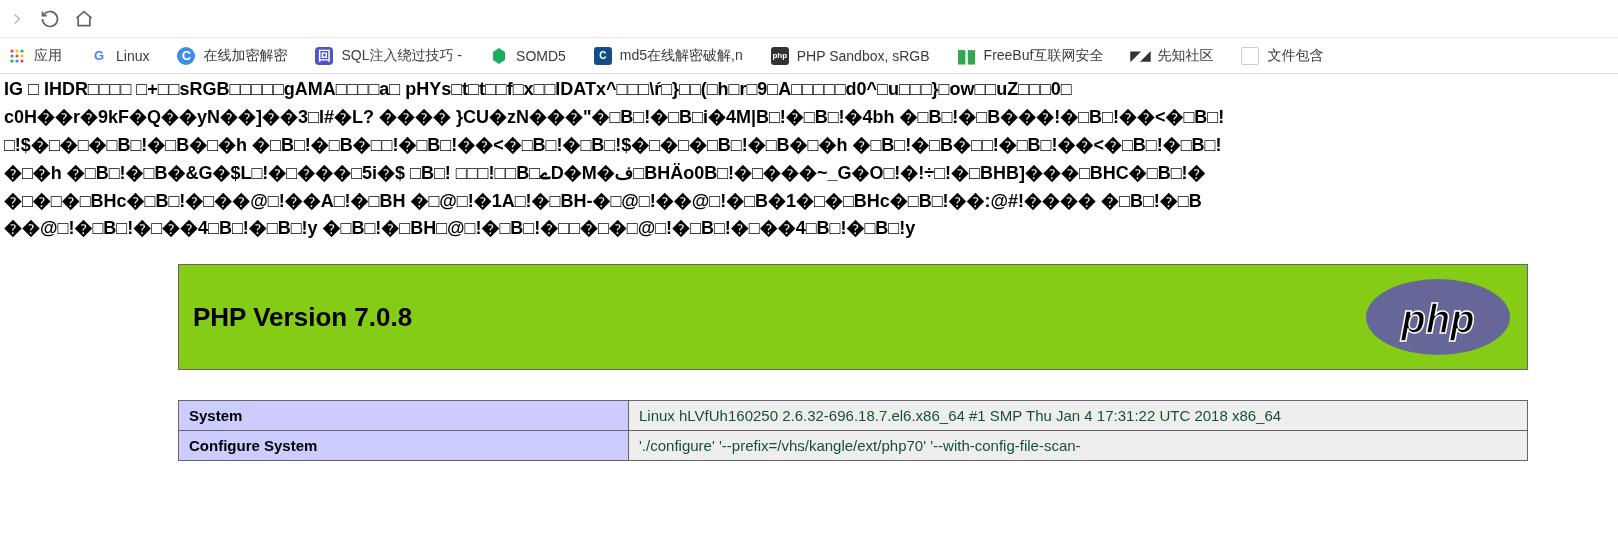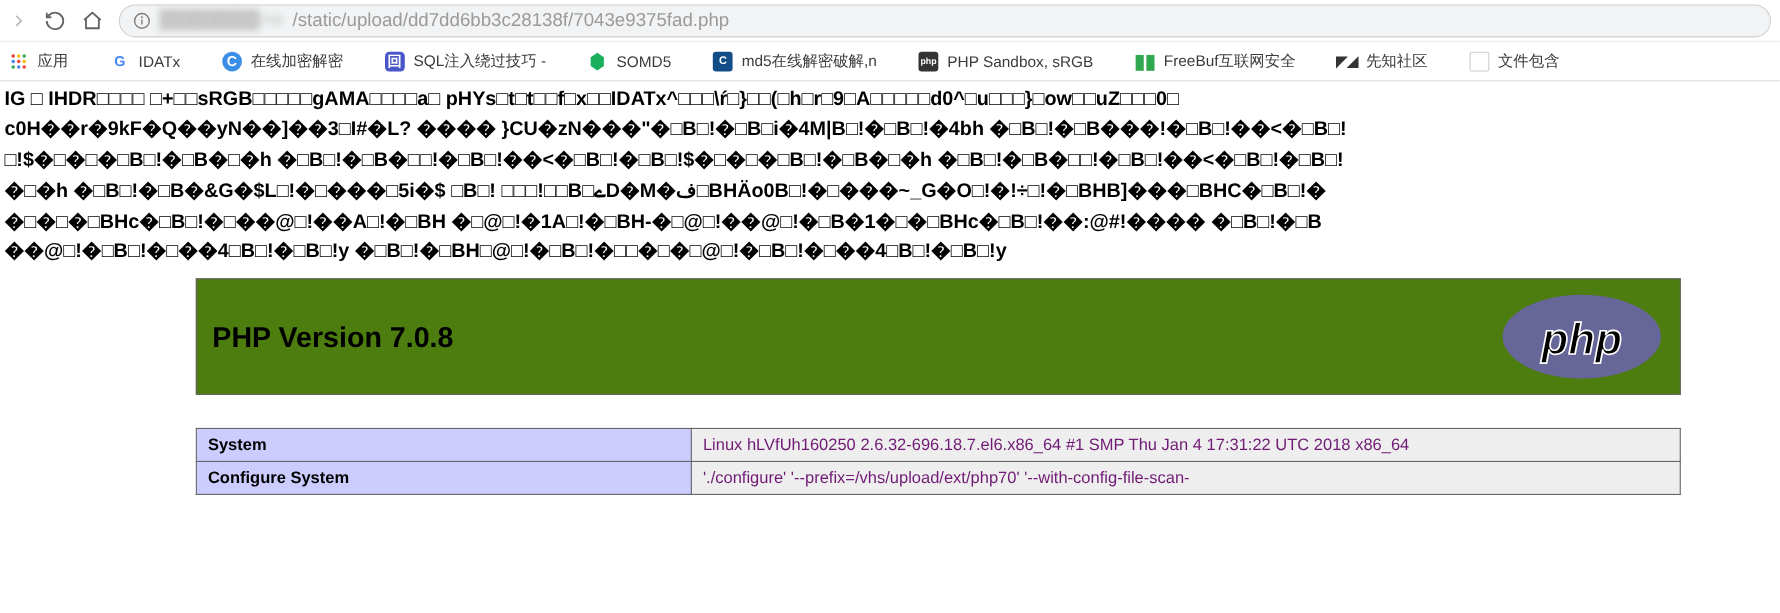--- a/index.html
+++ b/index.html
@@ -36,21 +36,21 @@
   background: #f1f3f4;
 }
 .addr-bar .info-icon svg { display:block; }
 .url-host { color: #c7c7c7; filter: blur(3px); }
 .url-path { color: #9a9a9a; font-size: 17px; }
 .bookmarks {
   display: flex;
   align-items: center;
   height: 36px;
   padding: 0 8px;
-  gap: 38px;
+  gap: 28px;
   border-bottom: 1px solid #dcdcdc;
   font-size: 14px;
   color: #3b3b3b;
 }
 .bk-item {
   display: flex;
   align-items: center;
   gap: 8px;
   white-space: nowrap;
 }
@@ -60,32 +60,32 @@
   display: flex;
   align-items: center;
   justify-content: center;
   font-weight: bold;
   font-size: 13px;
 }
 .rawtext {
   font-family: Helvetica, Arial, sans-serif;
   font-size: 18px;
   line-height: 1.55;
-  padding: 2px 4px 10px 4px;
+  padding: 2px 4px 21px 4px;
   color: #000;
   white-space: pre-wrap;
   word-break: break-all;
   font-weight: 600;
 }
 .phpinfo {
   width: 1350px;
   margin-left: 178px;
 }
 .php-header {
-  background: #4d7c0f;
+  background: #84cc16;
   border: 1px solid #666;
   display: flex;
   align-items: center;
   justify-content: space-between;
   padding: 10px 14px;
   height: 106px;
 }
 .php-header h1 {
   font-size: 26px;
   font-weight: bold;
@@ -107,21 +107,21 @@
   vertical-align: middle;
 }
 .php-table .e {
   background: #ccccff;
   font-weight: bold;
   width: 450px;
   color: #000;
 }
 .php-table .v {
   background: #eeeeee;
-  color: #701a75;
+  color: #14532d;
 }
 </style>
 </head>
 <body>
 
 <div class="toolbar">
   <span class="nav-icon">
     <svg width="18" height="18" viewBox="0 0 24 24" fill="none" stroke="#b8b8b8" stroke-width="2">
         <polyline points="9 18 15 12 9 6"></polyline>
       </svg>
@@ -131,31 +131,20 @@
         <path d="M3 12a9 9 0 1 0 3-6.7L3 8"></path>
         <polyline points="3 3 3 8 8 8"></polyline>
       </svg>
   </span>
   <span class="nav-icon">
     <svg width="20" height="20" viewBox="0 0 24 24" fill="none" stroke="#5f6368" stroke-width="2">
         <path d="M3 11l9-8 9 8"></path>
         <path d="M5 10v10h14V10"></path>
       </svg>
   </span>
-  <div class="addr-bar">
-    <span class="info-icon">
-      <svg width="16" height="16" viewBox="0 0 24 24" fill="none" stroke="#808080" stroke-width="2">
-          <circle cx="12" cy="12" r="10"></circle>
-          <line x1="12" y1="10" x2="12" y2="17"></line>
-          <circle cx="12" cy="7" r="0.5" fill="#808080"></circle>
-        </svg>
-    </span>
-    <span class="url-host">████████me</span>
-      <span class="url-path">/static/upload/dd7dd6bb3c28138f/7043e9375fad.php</span>
-  </div>
 </div>
 
 <div class="bookmarks">
   <div class="bk-item">
     <span class="bk-icon">
       <svg width="16" height="16" viewBox="0 0 16 16">
           <circle cx="3" cy="3" r="1.6" fill="#ea4335"></circle>
           <circle cx="8" cy="3" r="1.6" fill="#fbbc05"></circle>
           <circle cx="13" cy="3" r="1.6" fill="#34a853"></circle>
           <circle cx="3" cy="8" r="1.6" fill="#4285f4"></circle>
@@ -163,21 +152,21 @@
           <circle cx="13" cy="8" r="1.6" fill="#fbbc05"></circle>
           <circle cx="3" cy="13" r="1.6" fill="#34a853"></circle>
           <circle cx="8" cy="13" r="1.6" fill="#4285f4"></circle>
           <circle cx="13" cy="13" r="1.6" fill="#ea4335"></circle>
         </svg>
     </span>
     <span>应用</span>
   </div>
   <div class="bk-item">
     <span class="bk-icon" style="color:#4285f4;">G</span>
-    <span>IDATx</span>
+    <span>Linux</span>
   </div>
   <div class="bk-item">
     <span class="bk-icon" style="background:#3b8ee5;border-radius:50%;color:#fff;">C</span>
     <span>在线加密解密</span>
   </div>
   <div class="bk-item">
     <span class="bk-icon" style="background:#4a55c7;border-radius:4px;color:#fff;">回</span>
     <span>SQL注入绕过技巧 -</span>
   </div>
   <div class="bk-item">
@@ -228,17 +217,17 @@
     </span>
   </div>
   <table class="php-table">
     <tbody>
         <tr>
       <td class="e">System</td>
       <td class="v">Linux hLVfUh160250 2.6.32-696.18.7.el6.x86_64 #1 SMP Thu Jan 4 17:31:22 UTC 2018 x86_64</td>
     </tr>
     <tr>
       <td class="e">Configure System</td>
-      <td class="v">'./configure' '--prefix=/vhs/upload/ext/php70' '--with-config-file-scan-</td>
+      <td class="v">'./configure' '--prefix=/vhs/kangle/ext/php70' '--with-config-file-scan-</td>
     </tr>
   </tbody>
     </table>
 </div>
 
 </body></html>

